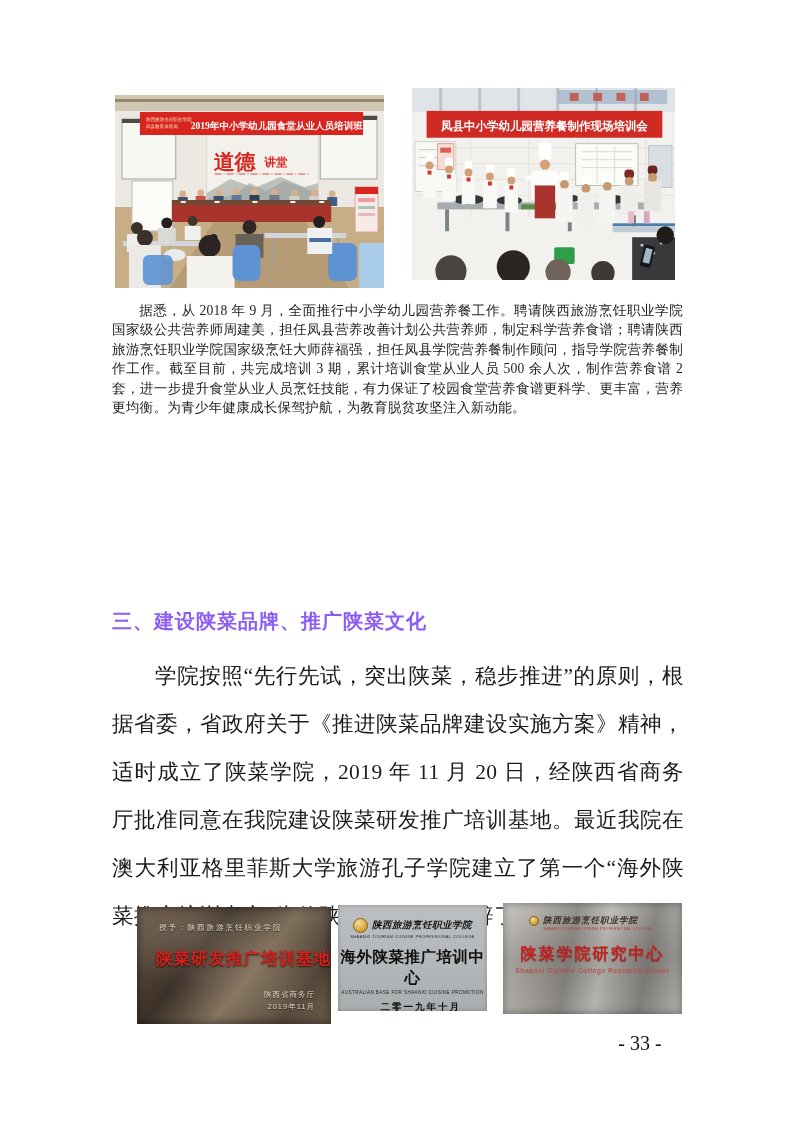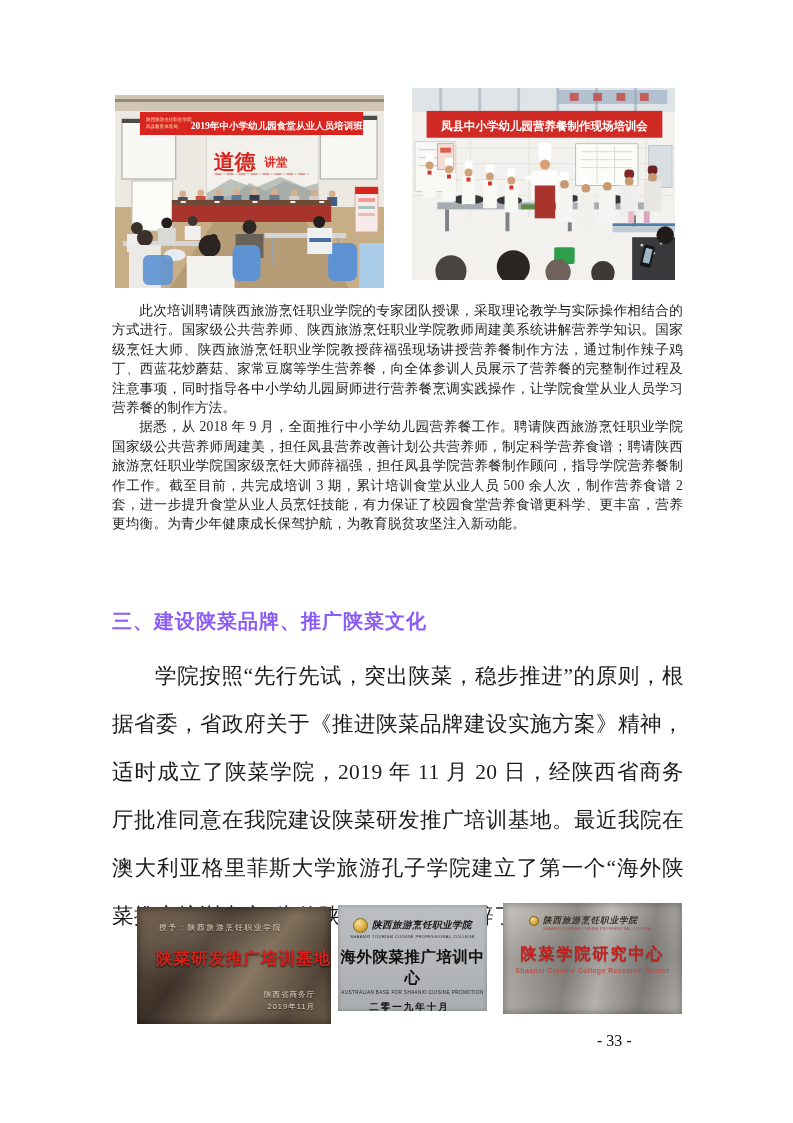--- a/index.html
+++ b/index.html
@@ -67,21 +67,21 @@
     background:radial-gradient(circle at 35% 30%,#f6df9a,#d8a93c 60%,#a87a1c);
     border:1px solid #8a651a; flex:0 0 auto; }
   #plaque2 .hdr .cn { font-size:9.5px; font-weight:bold; color:#141414;
     font-style:italic; letter-spacing:0.5px; }
   #plaque2 .hdr-en { text-align:center; font-size:4.2px; color:#2c2c2c;
     letter-spacing:0.3px; margin-top:1px; }
   #plaque2 .title { text-align:center; margin-top:8px; font-size:15.5px;
     font-weight:800; color:#0e0e0e; letter-spacing:0.5px; }
   #plaque2 .title-en { text-align:center; font-size:4.6px; color:#1e1e1e;
     letter-spacing:0.4px; margin-top:1px; }
-  #plaque2 .pdate-cn { text-align:center; padding-right:14px; margin-top:6px;
+  #plaque2 .pdate-cn { text-align:right; padding-right:26px; margin-top:6px;
     font-size:9.5px; font-weight:bold; color:#111; letter-spacing:2px;margin-left:8px; }
 
   #plaque3 { left:503px; top:903px; width:179px; height:111px;
     background:
       linear-gradient(100deg, rgba(255,255,255,.25) 0%, rgba(255,255,255,0) 18%, rgba(0,0,0,.18) 38%, rgba(255,255,255,.18) 55%, rgba(0,0,0,.22) 78%, rgba(255,255,255,.15) 100%),
       linear-gradient(180deg,#b8b5b0 0%,#96938e 50%,#a8a5a0 100%);
     box-shadow:inset 0 0 8px rgba(0,0,0,.4); }
   #plaque3 .hdr { display:flex; align-items:center; gap:4px; margin:12px 0 0 26px; }
   #plaque3 .logo { width:10px; height:10px; border-radius:50%;
     background:radial-gradient(circle at 35% 30%,#f2dc9a,#cfa133 65%,#9c731c);
@@ -89,21 +89,21 @@
   #plaque3 .cn { font-size:8.5px; font-weight:bold; color:#3c3226;
     font-style:italic; letter-spacing:1px; }
   #plaque3 .cn-en { margin-left:40px; font-size:3.6px; color:#b4372f; letter-spacing:0.3px; }
   #plaque3 .title { text-align:center; margin-top:13px; font-size:16px;
     font-weight:bold; color:#c3201d; letter-spacing:2px; 
     text-shadow:0 1px 1px rgba(60,0,0,.35); }
   #plaque3 .title-en { text-align:center; margin-top:2px; font-size:7px;
     font-weight:bold; color:#b84a40; letter-spacing:0.4px; opacity:.85; }
 
   .page-number { position:absolute; left:597px; top:1032px; width:86px;
-    text-align:left; font-size:16px; color:#141414; }
+    text-align:center; font-size:20px; color:#141414; }
 </style>
 </head>
 <body>
 
 <div class="page">
 
   <figure class="photo" id="photo1">
     <svg viewBox="0 0 270 193" preserveAspectRatio="none">
 
       <rect x="0" y="0" width="270" height="193" fill="#ece9e2"></rect>
@@ -371,21 +371,20 @@
         <circle cx="260" cy="148" r="9" fill="#201c1a"></circle>
         <g transform="rotate(14 241 170)">
           <rect x="236" y="158" width="11" height="22" rx="2" fill="#14161a"></rect>
           <rect x="238" y="161" width="7" height="15" fill="#9fb8c8"></rect>
         </g>
       </g>
     </svg>
   </figure>
 
   <div class="body-text">
-    <p>此次培训聘请陕西旅游烹饪职业学院的专家团队授课，采取理论教学与实际操作相结合的方式进行。国家级公共营养师、陕西旅游烹饪职业学院教师周建美系统讲解营养学知识。国家级烹饪大师、陕西旅游烹饪职业学院教授薛福强现场讲授营养餐制作方法，通过制作辣子鸡丁、西蓝花炒蘑菇、家常豆腐等学生营养餐，向全体参训人员展示了营养餐的完整制作过程及注意事项，同时指导各中小学幼儿园厨师进行营养餐烹调实践操作，让学院食堂从业人员学习营养餐的制作方法。</p>
     <p>据悉，从 2018 年 9 月，全面推行中小学幼儿园营养餐工作。聘请陕西旅游烹饪职业学院国家级公共营养师周建美，担任凤县营养改善计划公共营养师，制定科学营养食谱；聘请陕西旅游烹饪职业学院国家级烹饪大师薛福强，担任凤县学院营养餐制作顾问，指导学院营养餐制作工作。截至目前，共完成培训 3 期，累计培训食堂从业人员 500 余人次，制作营养食谱 2 套，进一步提升食堂从业人员烹饪技能，有力保证了校园食堂营养食谱更科学、更丰富，营养更均衡。为青少年健康成长保驾护航，为教育脱贫攻坚注入新动能。</p>
   </div>
 
   <h2 class="section-heading">三、建设陕菜品牌、推广陕菜文化</h2>
 
   <p class="big-para">学院按照“先行先试，突出陕菜，稳步推进”的原则，根据省委，省政府关于《推进陕菜品牌建设实施方案》精神，适时成立了陕菜学院，2019 年 11 月 20 日，经陕西省商务厅批准同意在我院建设陕菜研发推广培训基地。最近我院在澳大利亚格里菲斯大学旅游孔子学院建立了第一个“海外陕菜推广培训中心”为使陕菜走出国门开辟了一个新的窗口。</p>
 
   <div class="plaque" id="plaque1">
     <div class="grant">授予：陕西旅游烹饪职业学院</div>
     <div class="title">陕菜研发推广培训基地</div>

